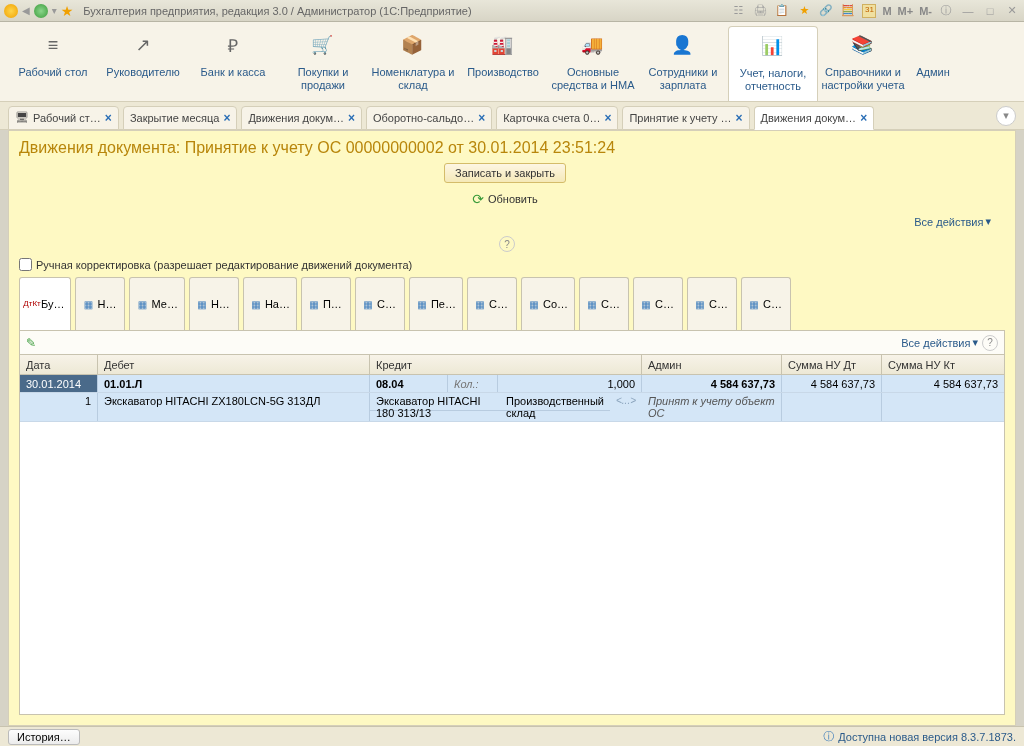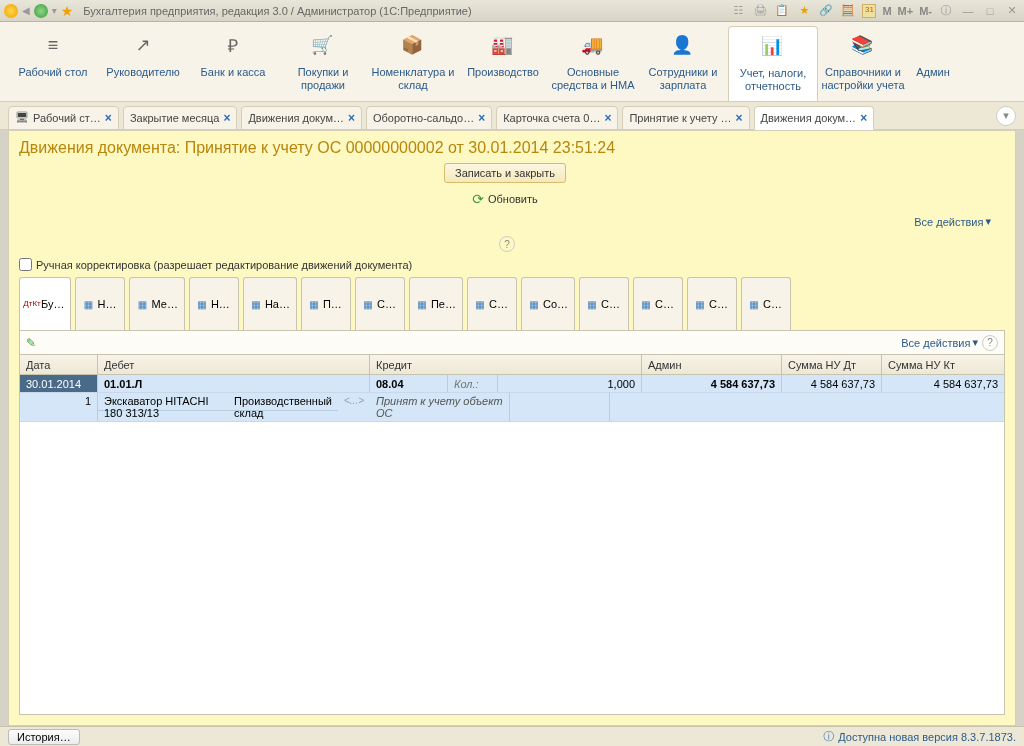--- a/index.html
+++ b/index.html
@@ -307,20 +307,21 @@
           <div class="gc bold" style="width:78px">08.04</div>
           <div class="gc" style="width:50px;color:#777;font-style:italic">Кол.:</div>
           <div class="gc right" style="flex:1">1,000</div>
         </div>
         <div class="gc col-sum bold right">4 584 637,73</div>
         <div class="gc col-nu-dt right">4 584 637,73</div>
         <div class="gc col-nu-kt right noborder">4 584 637,73</div>
       </div>
       <div class="grid-row r2">
         <div class="gc col-date right" style="align-items:flex-start">1</div>
+        <div class="gc col-debit" style="align-items:flex-start">Экскаватор HITACHI ZX180LCN-5G  313ДЛ</div>
         <div class="col-credit-inner">
           <div class="credit-row2">Экскаватор HITACHI 180 313/13</div>
           <div class="credit-row2">Производственный склад</div>
           <div class="credit-row3">&lt;...&gt;</div>
         </div>
         <div class="gc col-sum" style="align-items:flex-start;justify-content:flex-start;font-style:italic;color:#555">Принят к учету объект ОС</div>
         <div class="gc col-nu-dt"></div>
         <div class="gc col-nu-kt noborder"></div>
       </div>
     </div>

